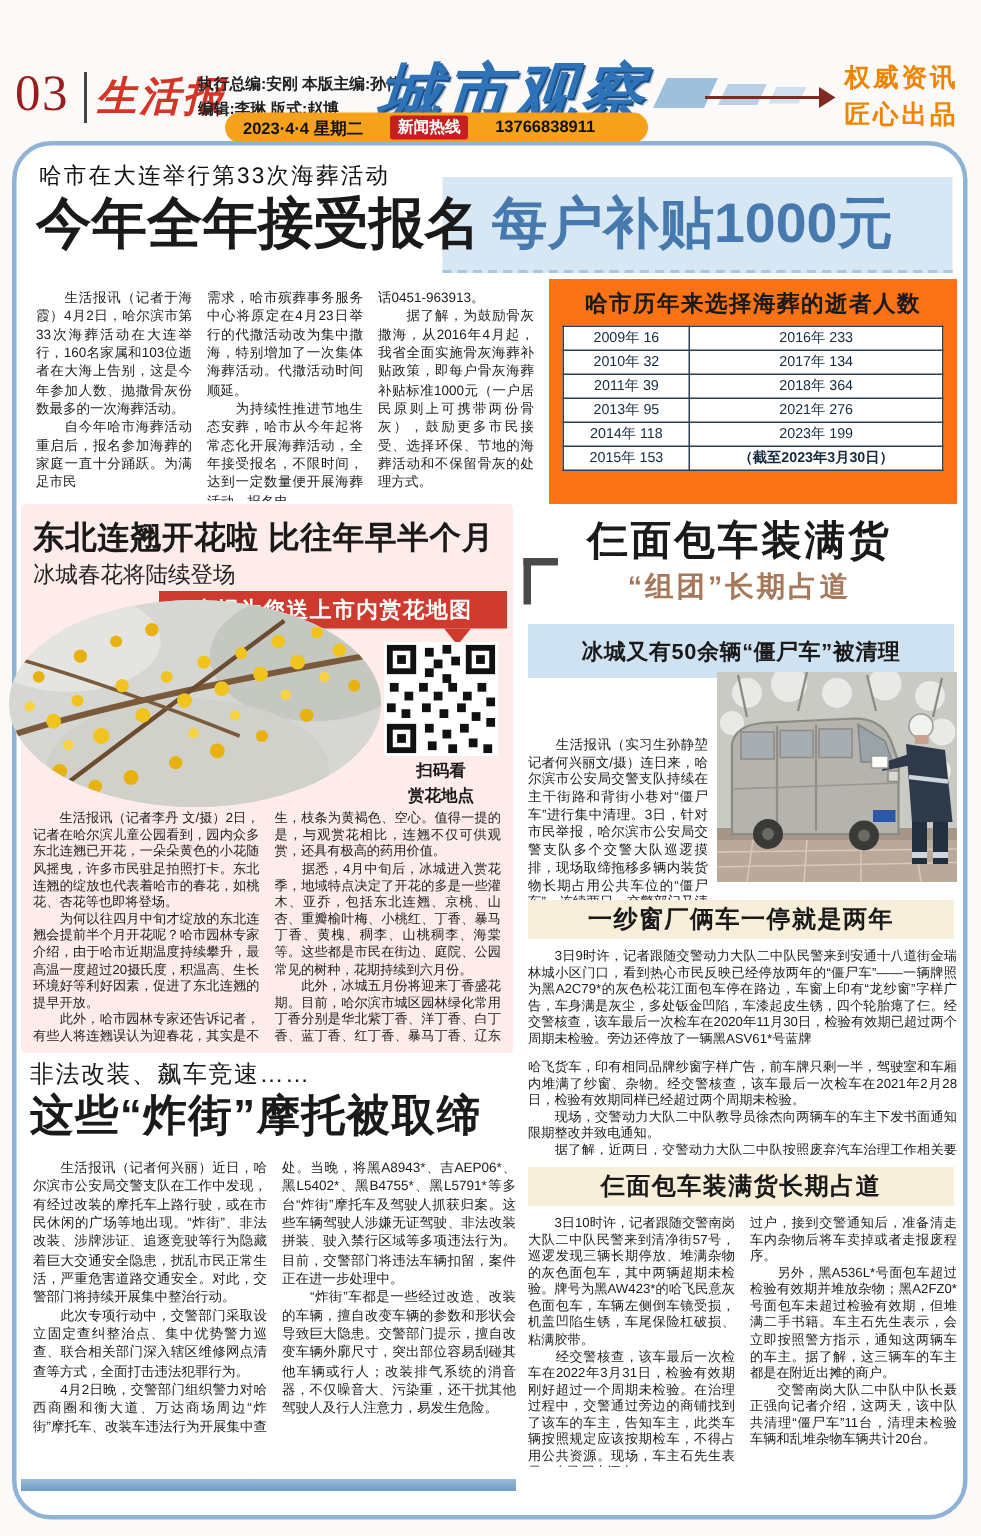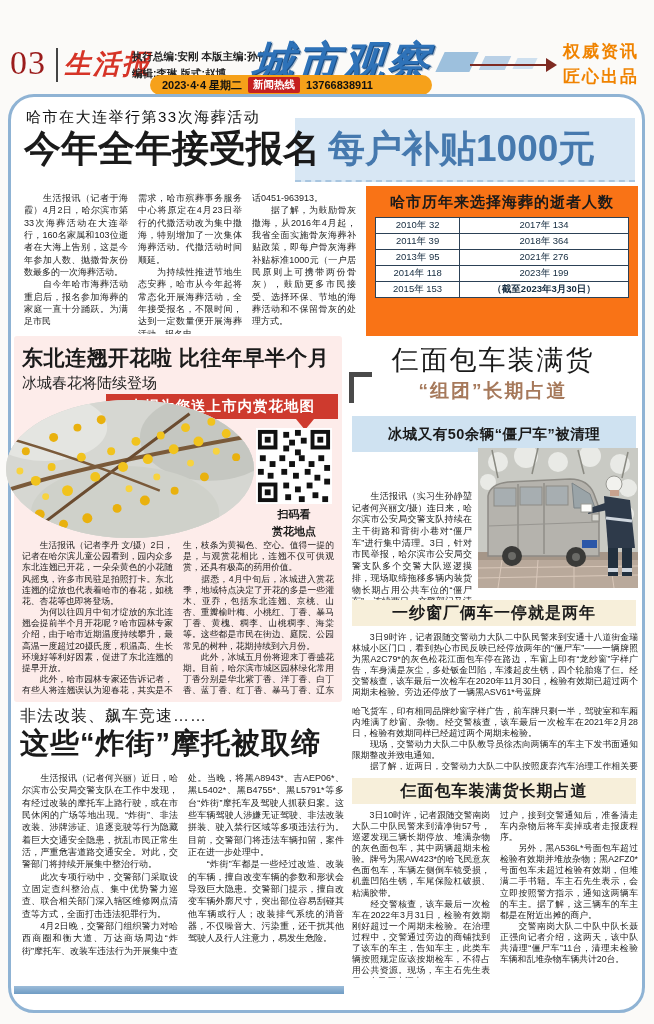--- a/index.html
+++ b/index.html
@@ -16,21 +16,21 @@
   .section-title{left:252px;top:34px;font-size:42px;font-weight:900;font-style:italic;color:#2e72b8;letter-spacing:3px;
     text-shadow:1px 1px 0 #1c4f86,2px 2px 0 rgba(40,80,130,.35);transform:skewX(-4deg);}
   .deco-block{background:#b9d0e6;transform:skewX(-25deg);}
   .db1{left:440px;top:52px;width:34px;height:20px;background:#9dc0dd;}
   .db2{left:482px;top:56px;width:26px;height:14px;}
   .db3{left:515px;top:58px;width:20px;height:11px;background:#cfe0ef;}
   .arrow-line{left:470px;top:64px;width:78px;height:2px;background:#7e2a22;}
   .arrow-head{left:546px;top:58px;width:0;height:0;border:7px solid transparent;border-left:11px solid #7e2a22;}
   .slogan{left:563px;top:40px;font-size:17px;font-weight:900;color:#f08300;line-height:1.45;letter-spacing:2px;}
   .date-pill{left:150px;top:75px;width:258px;height:20px;background:#f6a11a;border-radius:10px;
-    display:flex;align-items:center;gap:6px;padding:0 12px;font-size:11px;font-weight:bold;color:#111;}
+    display:flex;align-items:center;gap:18px;padding:0 12px;font-size:11px;font-weight:bold;color:#111;}
   .hotline-tag{background:#c51f1f;color:#fff;font-size:10.5px;padding:1px 5px;border-radius:2px;}
   
   .frame{left:8px;top:94px;width:631px;height:913px;background:#fff;border:3px solid #8fb3d4;border-radius:26px;}
   
   .kicker-sea{left:26px;top:108px;font-size:15px;letter-spacing:1.5px;color:#111;}
   .sea-blue-bg{left:295px;top:118px;width:340px;height:62px;background:#d8e7f4;border-bottom:2px dashed #a9c6e0;}
   .sea-headline{left:24px;top:124px;width:616px;font-size:37px;font-weight:900;white-space:nowrap;letter-spacing:0px;}
   .sea-headline .hl-blue{color:#4679ae;padding-left:8px;}
   .cols{display:flex;gap:10px;overflow:hidden;}
   .col{flex:1;font-size:9px;line-height:1.37;text-align:justify;white-space:pre-line;overflow:hidden;color:#1c1c1c;}
@@ -53,21 +53,21 @@
   .qr-caption{left:246px;top:506px;width:96px;text-align:center;font-size:11px;font-weight:bold;line-height:1.5;}
   .spring-cols{left:22px;top:540px;width:312px;height:156px;}
   .spring-cols .col{font-size:8.8px;line-height:1.27;}
   
   .moto-kicker{left:20px;top:706px;font-size:16px;letter-spacing:1px;}
   .moto-headline{left:20px;top:724px;font-size:29px;font-weight:900;letter-spacing:1px;}
   .moto-cols{left:22px;top:772px;width:322px;height:208px;}
   .bottom-bar{left:14px;top:986px;width:330px;height:8px;background:linear-gradient(#9cbcd9,#6f9cc4);}
   
   .z-bracket{left:349px;top:372px;width:18px;height:26px;border-left:5px solid #4a4a4a;border-top:5px solid #4a4a4a;}
-  .z-h1{left:348px;top:342px;width:290px;text-align:center;font-size:27px;font-weight:400;letter-spacing:2px;}
+  .z-h1{left:348px;top:342px;width:290px;text-align:center;font-size:27px;font-weight:700;letter-spacing:2px;}
   .z-h2{left:348px;top:378px;width:290px;text-align:center;font-size:19px;font-weight:900;letter-spacing:2px;color:#a6795b;}
   .z-subbar{left:352px;top:416px;width:284px;height:36px;background:#cfe2f1;display:flex;align-items:center;justify-content:center;
     font-size:14.5px;font-weight:900;letter-spacing:0.5px;}
   .z-intro{left:352px;top:448px;width:120px;height:146px;font-size:9px;line-height:1.3;text-align:justify;
     white-space:pre-line;overflow:hidden;margin-top:43px;}
   .van-photo{left:478px;top:448px;width:160px;height:140px;overflow:hidden;background:#c9cac4;}
   .van-photo svg{display:block;width:100%;height:100%;}
   .z-secbar{width:284px;height:26px;background:#f7efda;display:flex;align-items:center;justify-content:center;
     font-size:16px;font-weight:900;letter-spacing:1px;}
   .z-sec1{left:352px;top:600px;}
@@ -112,20 +112,24 @@
 　　自今年哈市海葬活动重启后，报名参加海葬的家庭一直十分踊跃。为满足市民</div>
   <div class="col">需求，哈市殡葬事务服务中心将原定在4月23日举行的代撒活动改为集中撒海，特别增加了一次集体海葬活动。代撒活动时间顺延。
 　　为持续性推进节地生态安葬，哈市从今年起将常态化开展海葬活动，全年接受报名，不限时间，达到一定数量便开展海葬活动。报名电</div>
   <div class="col">话0451-963913。
 　　据了解，为鼓励骨灰撒海，从2016年4月起，我省全面实施骨灰海葬补贴政策，即每户骨灰海葬补贴标准1000元（一户居民原则上可携带两份骨灰），鼓励更多市民接受、选择环保、节地的海葬活动和不保留骨灰的处理方式。</div>
 </div>
 <div class="abs sea-table-box">
   <div class="sea-table-title">哈市历年来选择海葬的逝者人数</div>
   <table class="burial">
     <tbody>
+        <tr>
+          <td>2009年  16</td>
+          <td>2016年  233</td>
+        </tr>
     <tr>
           <td>2010年  32</td>
           <td>2017年  134</td>
         </tr>
     <tr>
           <td>2011年  39</td>
           <td>2018年  364</td>
         </tr>
     <tr>
           <td>2013年  95</td>

